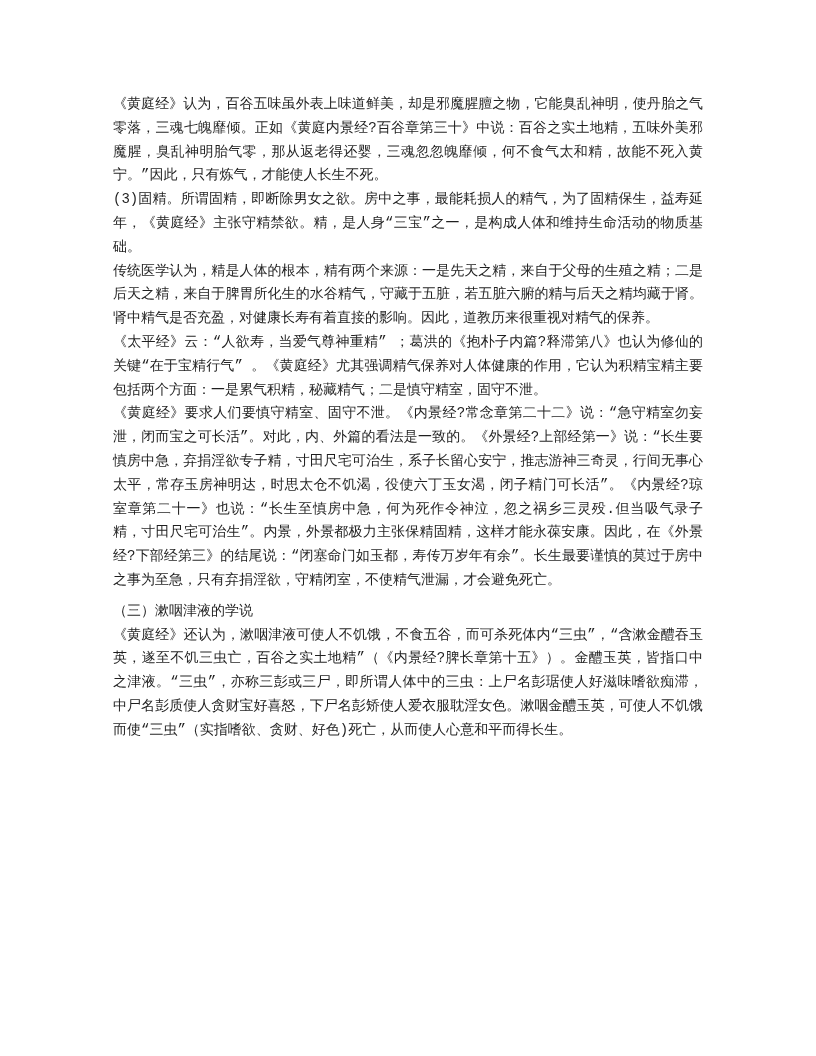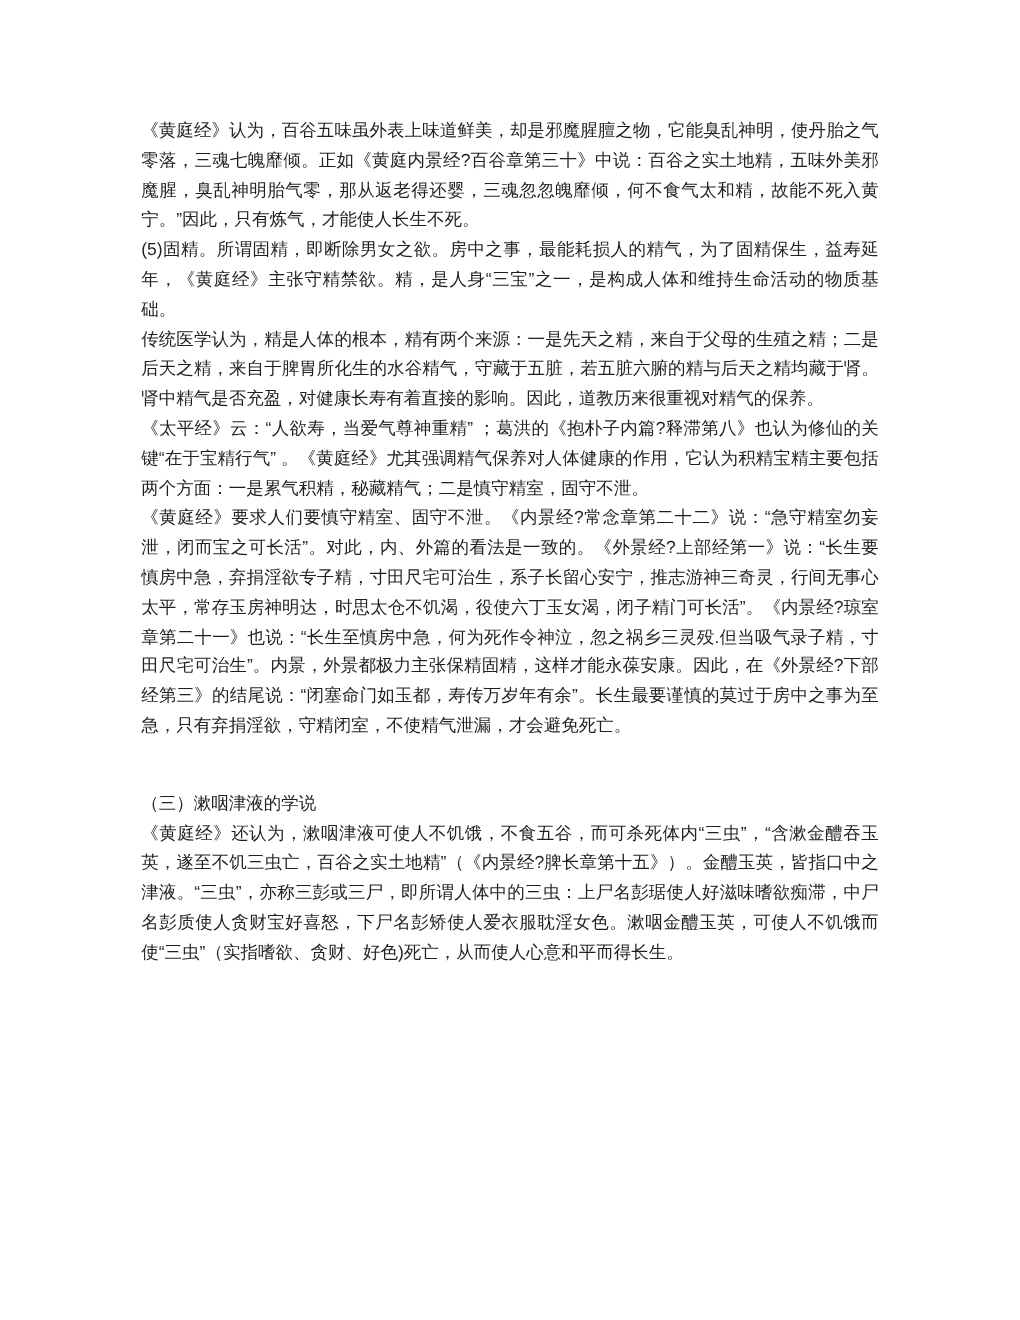--- a/index.html
+++ b/index.html
@@ -15,44 +15,44 @@
   }
   .page {
     position: absolute;
     left: 0;
     top: 0;
     width: 816px;
     height: 1056px;
     box-sizing: border-box;
     padding: 93px 113px 60px 113px;
     background: #ffffff;
-    font-family: Liberation Sans, sans-serif;
+    font-family: Liberation Mono, monospace;
     font-size: 14px;
     line-height: 23.8px;
     color: #1f1f1f;
     overflow: hidden;
   }
   .para {
     margin: 0;
     text-align: justify;
     word-break: break-all;
   }
   .heading {
     margin: 0;
     text-align: left;
   }
   .gap-before {
-    margin-top: 38px;
+    margin-top: 7px;
   }
 </style>
 </head>
 <body>
 
 <div class="page">
   <p class="para">《黄庭经》认为，百谷五味虽外表上味道鲜美，却是邪魔腥膻之物，它能臭乱神明，使丹胎之气零落，三魂七魄靡倾。正如《黄庭内景经?百谷章第三十》中说：百谷之实土地精，五味外美邪魔腥，臭乱神明胎气零，那从返老得还婴，三魂忽忽魄靡倾，何不食气太和精，故能不死入黄宁。”因此，只有炼气，才能使人长生不死。</p>
-  <p class="para">(5)固精。所谓固精，即断除男女之欲。房中之事，最能耗损人的精气，为了固精保生，益寿延年，《黄庭经》主张守精禁欲。精，是人身“三宝”之一，是构成人体和维持生命活动的物质基础。</p>
+  <p class="para">(3)固精。所谓固精，即断除男女之欲。房中之事，最能耗损人的精气，为了固精保生，益寿延年，《黄庭经》主张守精禁欲。精，是人身“三宝”之一，是构成人体和维持生命活动的物质基础。</p>
   <p class="para">传统医学认为，精是人体的根本，精有两个来源：一是先天之精，来自于父母的生殖之精；二是后天之精，来自于脾胃所化生的水谷精气，守藏于五脏，若五脏六腑的精与后天之精均藏于肾。肾中精气是否充盈，对健康长寿有着直接的影响。因此，道教历来很重视对精气的保养。</p>
   <p class="para">《太平经》云：“人欲寿，当爱气尊神重精” ；葛洪的《抱朴子内篇?释滞第八》也认为修仙的关键“在于宝精行气” 。《黄庭经》尤其强调精气保养对人体健康的作用，它认为积精宝精主要包括两个方面：一是累气积精，秘藏精气；二是慎守精室，固守不泄。</p>
   <p class="para">《黄庭经》要求人们要慎守精室、固守不泄。《内景经?常念章第二十二》说：“急守精室勿妄泄，闭而宝之可长活”。对此，内、外篇的看法是一致的。《外景经?上部经第一》说：“长生要慎房中急，弃捐淫欲专子精，寸田尺宅可治生，系子长留心安宁，推志游神三奇灵，行间无事心太平，常存玉房神明达，时思太仓不饥渴，役使六丁玉女渴，闭子精门可长活”。《内景经?琼室章第二十一》也说：“长生至慎房中急，何为死作令神泣，忽之祸乡三灵殁.但当吸气录子精，寸田尺宅可治生”。内景，外景都极力主张保精固精，这样才能永葆安康。因此，在《外景经?下部经第三》的结尾说：“闭塞命门如玉都，寿传万岁年有余”。长生最要谨慎的莫过于房中之事为至急，只有弃捐淫欲，守精闭室，不使精气泄漏，才会避免死亡。</p>
   <p class="heading gap-before">（三）漱咽津液的学说</p>
   <p class="para">《黄庭经》还认为，漱咽津液可使人不饥饿，不食五谷，而可杀死体内“三虫”，“含漱金醴吞玉英，遂至不饥三虫亡，百谷之实土地精”（《内景经?脾长章第十五》）。金醴玉英，皆指口中之津液。“三虫”，亦称三彭或三尸，即所谓人体中的三虫：上尸名彭琚使人好滋味嗜欲痴滞，中尸名彭质使人贪财宝好喜怒，下尸名彭矫使人爱衣服耽淫女色。漱咽金醴玉英，可使人不饥饿而使“三虫”（实指嗜欲、贪财、好色)死亡，从而使人心意和平而得长生。</p>
 
 </div>
 
 </body></html>

